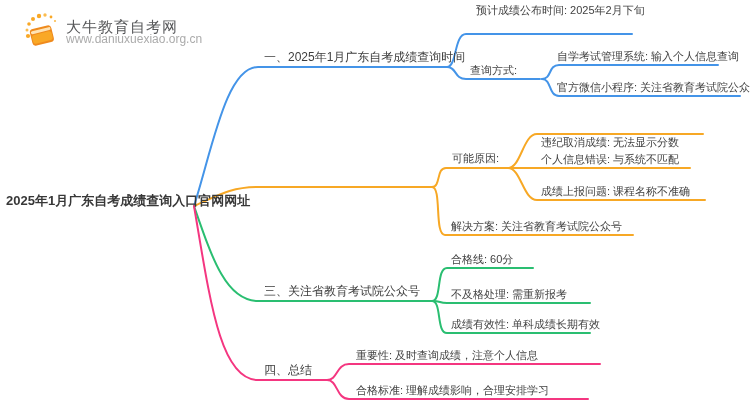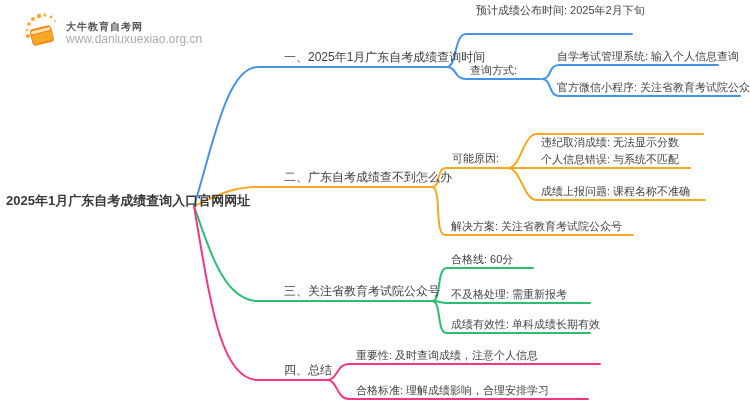--- a/index.html
+++ b/index.html
@@ -3,26 +3,26 @@
 <meta charset="utf-8">
 <style>
   html,body{margin:0;padding:0;background:#ffffff;}
   #canvas{
     position:relative;width:750px;height:410px;overflow:hidden;background:#ffffff;
     font-family:"Liberation Sans","DejaVu Sans",sans-serif;color:#3d3d3d;
   }
   #lines{position:absolute;left:0;top:0;z-index:1;}
   .node{position:absolute;z-index:2;white-space:nowrap;line-height:16px;color:#3d3d3d;}
   .fs13{font-size:13px;font-weight:700;color:#383838;}
-  .fs12{font-size:12px;font-weight:400;color:#3d3d3d;margin-left:20px;}
+  .fs12{font-size:12px;font-weight:400;color:#3d3d3d;}
   .fs11{font-size:11px;font-weight:400;color:#424242;}
   
   #logo{position:absolute;left:24px;top:12px;display:flex;align-items:center;z-index:3;}
   #logo .txt{margin-left:6px;display:flex;flex-direction:column;}
-  #logo .t1{font-size:10px;font-weight:700;color:#57585a;letter-spacing:1px;line-height:15px;}
+  #logo .t1{font-size:15px;font-weight:400;color:#57585a;letter-spacing:1px;line-height:15px;}
   #logo .t2{font-size:12px;color:#ababab;line-height:10px;}
 </style>
 </head>
 <body>
 
 <div id="canvas">
 
   <div id="logo">
     <svg width="36" height="38" viewBox="0 0 36 38">
       <circle cx="4" cy="24" r="2.1" fill="#F9A826"></circle>
@@ -81,21 +81,20 @@
   </svg>
 
   <div class="node fs13" style="left:6px;top:193px;">2025年1月广东自考成绩查询入口官网网址</div>
 
   <div class="node fs12" style="left:264px;top:49px;">一、2025年1月广东自考成绩查询时间</div>
   <div class="node fs11" style="left:476px;top:2px;">预计成绩公布时间: 2025年2月下旬</div>
   <div class="node fs11" style="left:470px;top:62px;">查询方式:</div>
   <div class="node fs11" style="left:557px;top:48px;">自学考试管理系统: 输入个人信息查询</div>
   <div class="node fs11" style="left:557px;top:79px;">官方微信小程序: 关注省教育考试院公众号</div>
 
-  <div class="node fs12" style="left:264px;top:169px;">二、广东自考成绩查不到怎么办</div>
   <div class="node fs11" style="left:452px;top:150px;">可能原因:</div>
   <div class="node fs11" style="left:541px;top:134px;">违纪取消成绩: 无法显示分数</div>
   <div class="node fs11" style="left:541px;top:151px;">个人信息错误: 与系统不匹配</div>
   <div class="node fs11" style="left:541px;top:183px;">成绩上报问题: 课程名称不准确</div>
   <div class="node fs11" style="left:451px;top:218px;">解决方案: 关注省教育考试院公众号</div>
 
   <div class="node fs12" style="left:264px;top:283px;">三、关注省教育考试院公众号</div>
   <div class="node fs11" style="left:451px;top:251px;">合格线: 60分</div>
   <div class="node fs11" style="left:451px;top:316px;">成绩有效性: 单科成绩长期有效</div>
   <div class="node fs11" style="left:451px;top:286px;">不及格处理: 需重新报考</div>

